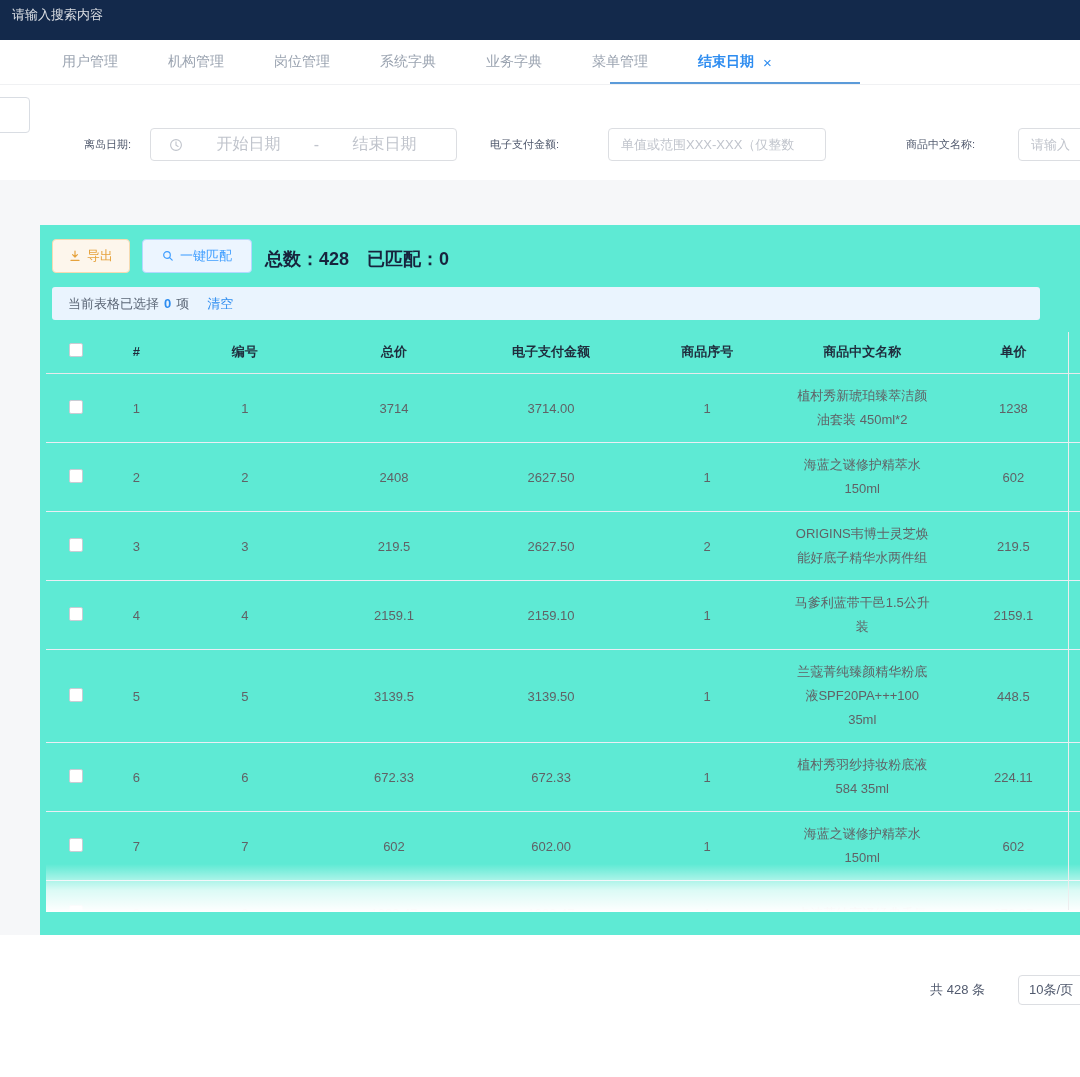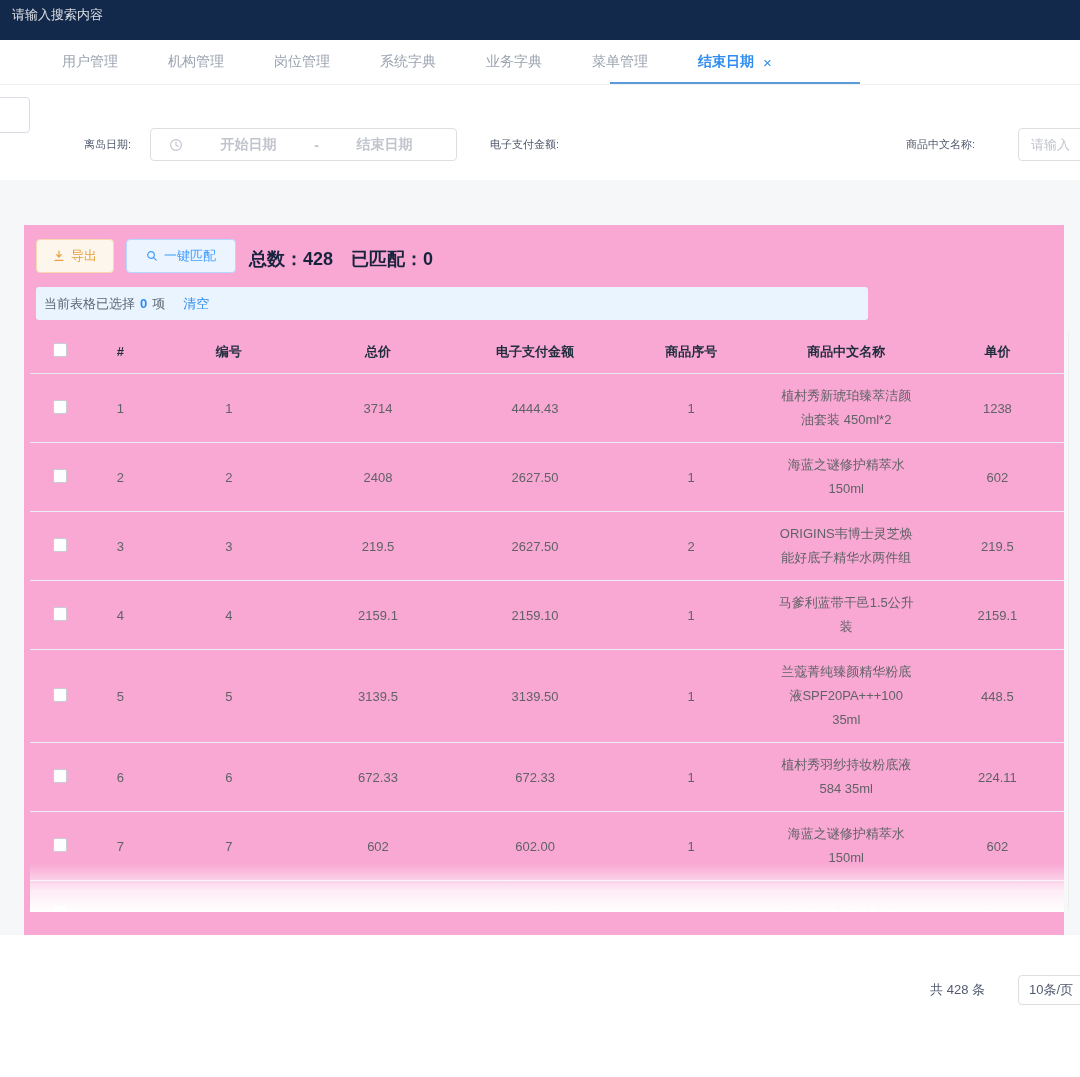--- a/index.html
+++ b/index.html
@@ -26,42 +26,42 @@
   .fragment-box { position:absolute; left:-12px; top:12px; width:42px; height:36px;
     background:#fff; border:1px solid #d9dde3; border-radius:4px; }
   .f-label { position:absolute; top:43px; height:33px; line-height:33px; font-size:11px; color:#515a6e; }
   .f-label-date { left:84px; }
   .f-label-amount { left:490px; }
   .f-label-product { left:906px; }
   .date-input { position:absolute; left:150px; top:43px; width:307px; height:33px;
     border:1px solid #dcdee2; border-radius:4px; background:#fff;
     display:flex; align-items:center; padding:0 10px; cursor:text; }
   .clock { display:flex; margin:0 4px 0 8px; }
-  .ph { color:#c0c4cc; font-size:14px;font-weight:bold; }
+  .ph { color:#c0c4cc; font-size:16px; }
   .seg { flex:1; text-align:center; }
   .dash { padding:0 4px; }
   .text-input { position:absolute; top:43px; height:33px; border:1px solid #dcdee2;
     border-radius:4px; font-size:13px; padding:0 12px; color:#515a6e; background:#fff;
     font-family:inherit; outline:none; }
   .text-input::placeholder { color:#c0c4cc; }
   .input-amount { left:608px; width:218px; }
   .input-product { left:1018px; width:110px; }
   
   .bg-gray { position:absolute; left:0; top:180px; width:100%; height:755px; background:#f6f7f9; }
   .bottom-white { position:absolute; left:0; top:935px; width:100%; height:142px; background:#fff; }
   
-  .card { position:absolute; left:24px; top:225px; width:1040px; height:710px; background:#f9a8d4; }
+  .card { position:absolute; left:40px; top:225px; width:1040px; height:710px; background:#5eead4; }
   .btn { position:absolute; top:14px; height:34px; border-radius:4px; font-size:13px;
     display:flex; align-items:center; justify-content:center; gap:6px; cursor:pointer; background:none; font-family:inherit; }
   .btn-export { left:12px; width:78px; background:#fdf6ec; border:1px solid #f5dab1; color:#e6a23c; }
   .btn-match  { left:102px; width:110px; background:#ecf5ff; border:1px solid #b3d8ff; color:#409eff; }
   .stats { position:absolute; left:225px; top:22px; font-size:18px; color:#17233d; font-weight:bold; }
   .stats .gap { display:inline-block; width:18px; }
-  .sel-bar { position:absolute; left:12px; top:62px; width:832px; height:33px; background:#eaf4fe;
-    border-radius:3px; display:flex; align-items:center; font-size:13px; color:#5c6777; padding-left:8px; }
+  .sel-bar { position:absolute; left:12px; top:62px; width:988px; height:33px; background:#eaf4fe;
+    border-radius:3px; display:flex; align-items:center; font-size:13px; color:#5c6777; padding-left:16px; }
   .sel-count { color:#2d8cf0; font-weight:bold; margin:0 5px; }
   .sel-clear { color:#2d8cf0; margin-left:18px; cursor:pointer; }
   
   .table-wrap { position:absolute; left:6px; top:105px; width:1034px; height:582px; overflow:hidden; }
   .thead { display:flex; align-items:center; height:44px; border-bottom:1px solid #e8eaec;
     font-weight:bold; color:#1f2d3d; font-size:13px; }
   .trow { display:flex; align-items:center; border-bottom:1px solid #ebeef5;
     font-size:13px; color:#606266; padding:10px 0; min-height:66px; }
   .cell { text-align:center; }
   .c0{width:60px;} .c1{width:62px;} .c2{width:156px;} .c3{width:144px;}
@@ -127,20 +127,21 @@
           <circle cx="7" cy="7" r="5.4" stroke="#c0c4cc" stroke-width="1.1" fill="none"></circle>
           <path d="M7 3.8v3.4l2.1 1.2" stroke="#c0c4cc" stroke-width="1.1" fill="none" stroke-linecap="round"></path>
         </svg>
       </span>
       <span class="ph seg">开始日期</span>
       <span class="ph dash">-</span>
       <span class="ph seg">结束日期</span>
     </div>
 
     <div class="f-label f-label-amount">电子支付金额:</div>
+    <input class="text-input input-amount" placeholder="单值或范围XXX-XXX（仅整数" style="">
 
     <div class="f-label f-label-product">商品中文名称:</div>
     <input class="text-input input-product" placeholder="请输入" style="">
   </div>
 
   <div class="card">
 
     <button class="btn btn-export">
       <span>
         <svg width="12" height="12" viewBox="0 0 12 12">
@@ -184,21 +185,21 @@
           <div class="cell c5">商品序号</div>
           <div class="cell c6">商品中文名称</div>
           <div class="cell c7">单价</div>
         </div>
       <div id="tbody">
           <div class="trow">
             <div class="cell c0"><span class="checkbox"></span></div>
             <div class="cell c1"><span>1</span></div>
             <div class="cell c2"><span>1</span></div>
             <div class="cell c3"><span>3714</span></div>
-            <div class="cell c4"><span>4444.43</span></div>
+            <div class="cell c4"><span>3714.00</span></div>
             <div class="cell c5"><span>1</span></div>
             <div class="cell c6"><span class="name-text">植村秀新琥珀臻萃洁颜油套装 450ml*2</span></div>
             <div class="cell c7"><span>1238</span></div>
           </div>
           <div class="trow">
             <div class="cell c0"><span class="checkbox"></span></div>
             <div class="cell c1"><span>2</span></div>
             <div class="cell c2"><span>2</span></div>
             <div class="cell c3"><span>2408</span></div>
             <div class="cell c4"><span>2627.50</span></div>

